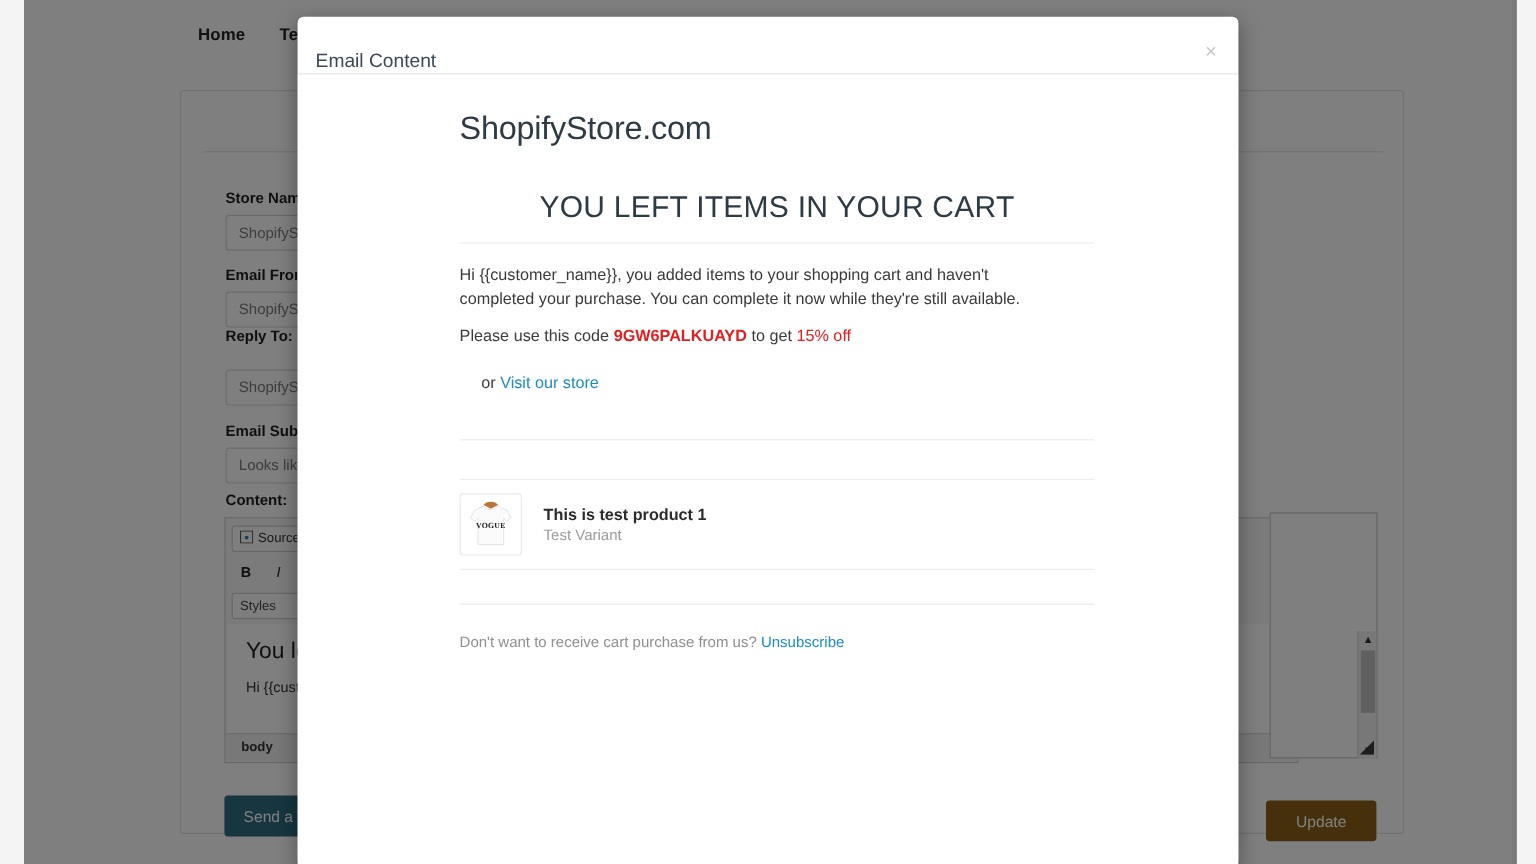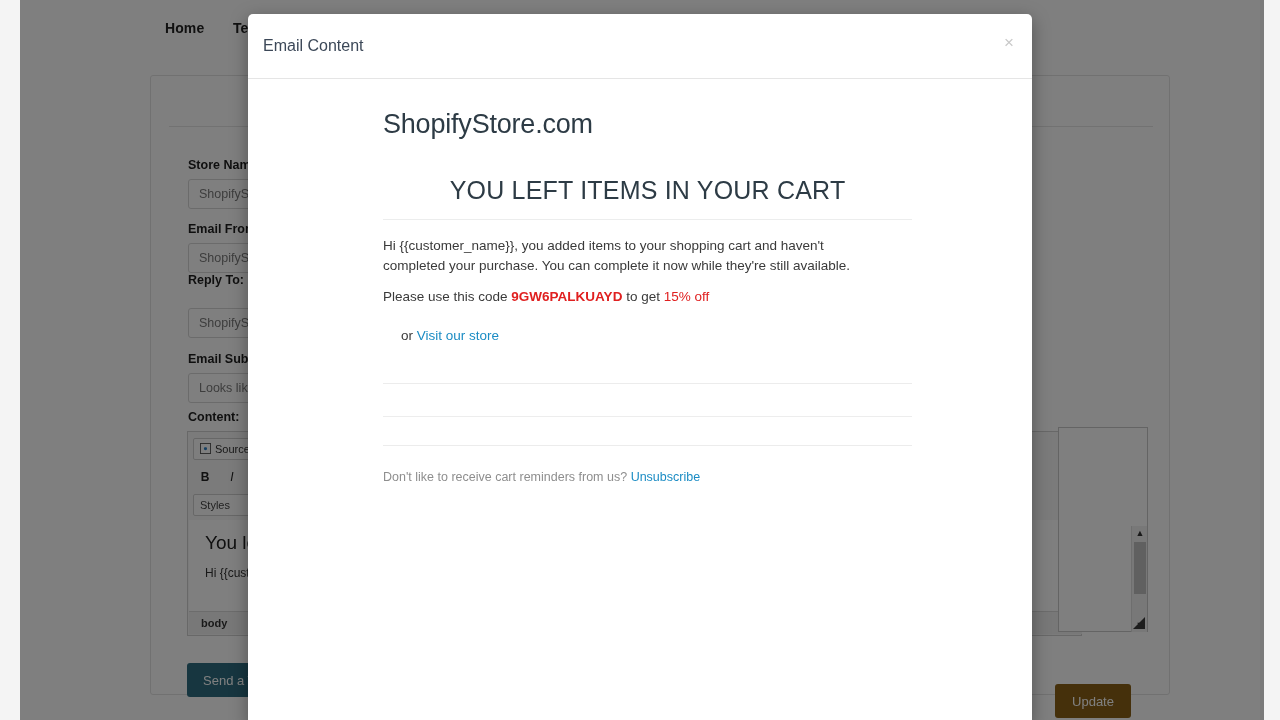--- a/index.html
+++ b/index.html
@@ -132,22 +132,22 @@
   }
 
   
   #modal {
     position: absolute; left: 248px; top: 14px; width: 784px; height: 710px;
     background: #fff; border-radius: 5px;
     box-shadow: 0 5px 18px rgba(0,0,0,.35);
     overflow: hidden;
   }
   .modal-header {
-    position: relative; height: 65px; border-bottom: 1px solid #e5e5e5;
-    display: flex; align-items: center; padding: 0 15px;
+    position: relative; height: 48px; border-bottom: 1px solid #e5e5e5;
+    display: flex; align-items: flex-end; padding: 0 15px;
   }
   .modal-title { font-size: 16px; color: #3c4858; font-weight: normal; }
   .modal-close {
     position: absolute; right: 14px; top: 18px;
     font-size: 17px; color: #c9c9c9; line-height: 1; background: none;
     border: none; cursor: pointer; padding: 2px 4px;
   }
   .modal-body {
     padding: 0; height: 655px; overflow: hidden; background: #fff;
   }
@@ -278,21 +278,21 @@
         <div class="bg-ta-arrow" style="top:0;">▲</div>
         <div class="bg-ta-thumb"></div>
         <div class="bg-ta-arrow" style="bottom:0;">▼</div>
       </div>
       <svg class="bg-ta-resize" viewBox="0 0 12 12">
         <polygon points="12,0 12,12 0,12" fill="#3a3a3a"></polygon>
       </svg>
     </div>
 
     <div class="bg-btn" style="left:167px; top:663px; background:#2e6d80;">Send a Test Email</div>
-    <div class="bg-btn" style="left:1035px; top:684px; width:76px; background:#8a6116;">Update</div>
+    <div class="bg-btn" style="left:1035px; top:667px; width:92px; background:#8a6116;">Update</div>
 
   </div>
   <div class="bg-scrollbar">
     <div class="bg-scrollbar-thumb"></div>
   </div>
 </div>
 
 <div id="overlay"></div>
 <div id="overlay-left-gap"></div>
 <div id="overlay-right-gap"></div>
@@ -322,26 +322,40 @@
             <span>or</span>
             <a class="cta-link" href="#">Visit our store</a>
           </span>
         </div>
         <div class="section-divider"></div>
       </div>
 
       <div class="prod-section">
         <div class="prod-list">
 
+          <div class="prod-row">
+            <div class="prod-thumb">
+              <svg width="46" height="46" viewBox="0 0 60 60">
+                <path d="M14 4 L10 6 L10 11 L12 10 L12 12 L8 18 L11 22 L14 19 L14 50 L46 50 L46 19 L49 22 L52 18 L48 12 L48 10 L50 11 L50 6 L46 4 Z" fill="#a9692e" opacity="0"></path>
+                <path d="M22 9 C25 4 35 4 38 9 L30 13 Z" fill="#b8763a"></path>
+                <path d="M22 10 L12 15 L8 23 L13 27 L16 23 L16 52 L44 52 L44 23 L47 27 L52 23 L48 15 L38 10 C36 15 24 15 22 10 Z" fill="#fbfbfb" stroke="#dcdcdc" stroke-width="0.8"></path>
+                <text x="30" y="34" font-size="8.5" font-family="'Liberation Serif', serif" font-weight="bold" text-anchor="middle" fill="#141414" letter-spacing="0.3">VOGUE</text>
+              </svg>
+            </div>
+            <div>
+              <div class="prod-name">This is test product 1</div>
+              <div class="prod-variant">Test Variant</div>
+            </div>
+          </div>
 
 
         </div>
         <div class="email-footer-divider"></div>
       </div>
 
       <div class="email-footer">
-        <span>Don't like to receive cart reminders from us?</span>
+        <span>Don't want to receive cart purchase from us?</span>
         <a href="#">Unsubscribe</a>
       </div>
 
     </div>
   </div>
 </div>
 
 </body></html>

